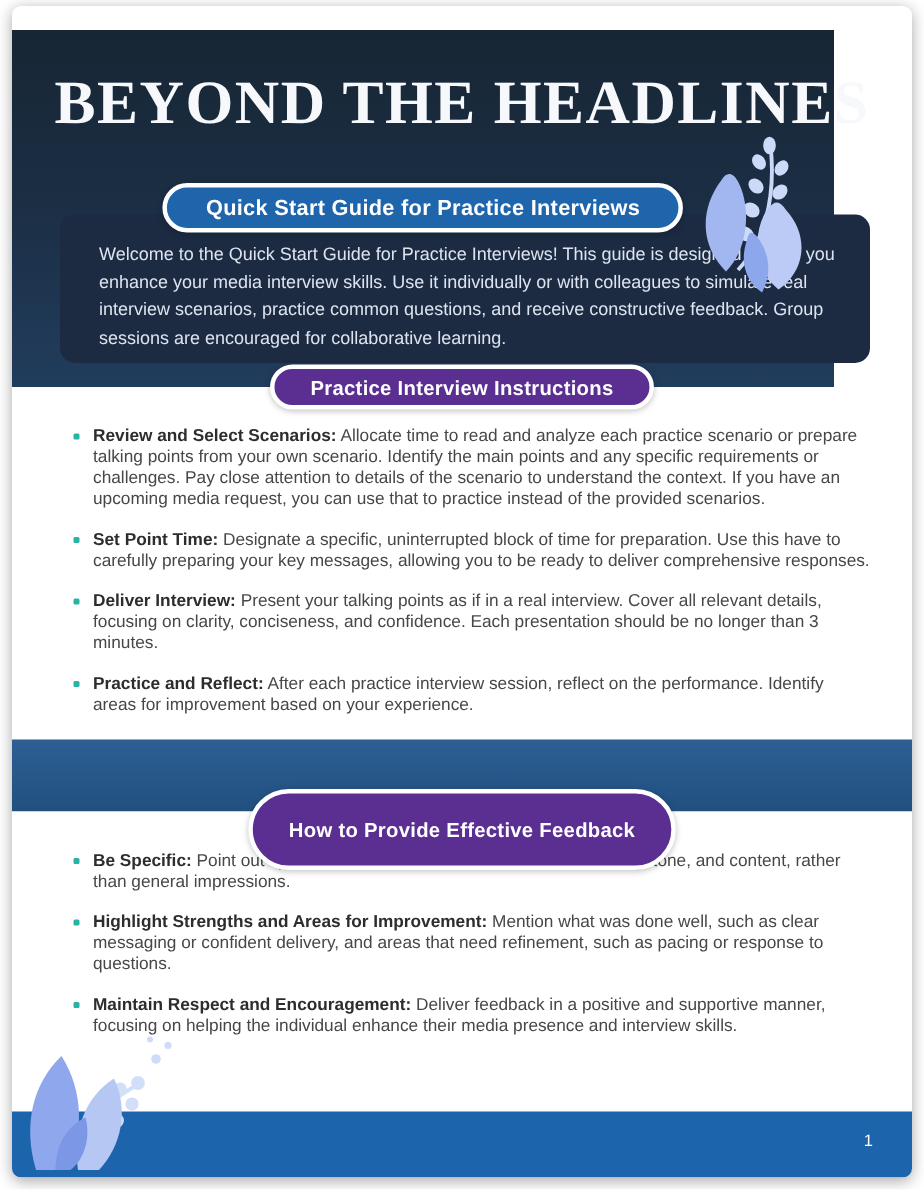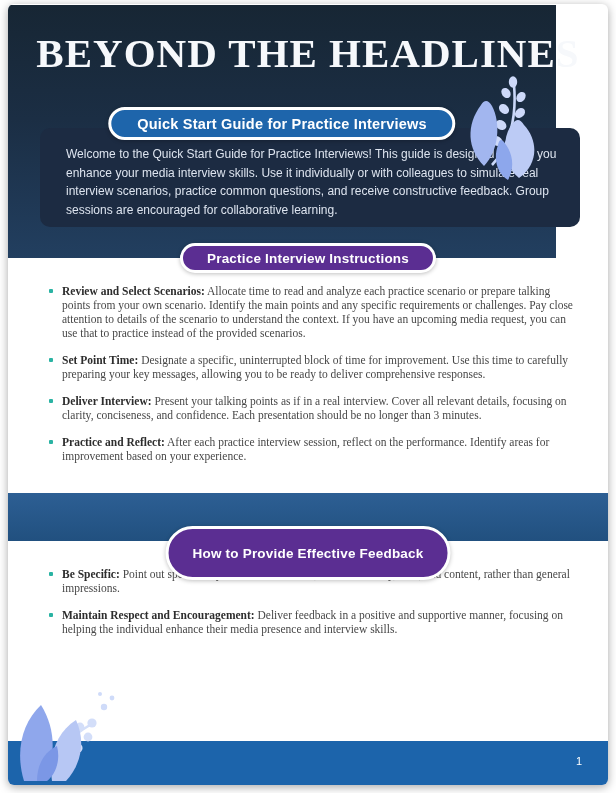--- a/index.html
+++ b/index.html
@@ -1,21 +1,21 @@
 <!DOCTYPE html>
 <html><head>
 <meta charset="utf-8">
 <style>
   html,body{margin:0;padding:0;background:#ffffff;}
   .canvas{position:relative;width:616px;height:793px;font-family:"Liberation Sans",sans-serif;}
   .page{position:absolute;left:8px;top:4px;width:600px;height:781px;border-radius:6px;
         overflow:hidden;background:#ffffff;box-shadow:0 2px 10px rgba(0,0,0,0.35);}
 
   
-  .header{position:absolute;left:0;top:1px;width:548px;height:254px;
+  .header{position:absolute;left:0;top:16px;width:548px;height:254px;
           background:linear-gradient(180deg,#172634 0%,#1b2e44 45%,#223f60 100%);}
   .title{position:absolute;left:0;top:24px;width:600px;text-align:center;margin:0;
          font-family:"Liberation Serif",serif;font-weight:700;font-size:41px;
          letter-spacing:1px;color:#f6f8fb;}
 
   .badge{position:absolute;left:50%;transform:translateX(-50%);
          display:flex;align-items:center;justify-content:center;
          border:3px solid #ffffff;border-radius:999px;color:#ffffff;
          font-size:14.5px;font-weight:700;letter-spacing:.2px;white-space:nowrap;
          box-shadow:0 1px 4px rgba(0,0,0,.25);}
@@ -28,21 +28,21 @@
   .intro-text{margin:0;color:#dde4ef;font-size:12px;line-height:18.5px;}
 
   
   .white-1{position:absolute;left:0;top:254px;width:600px;height:235px;background:#ffffff;}
   .white-2{position:absolute;left:0;top:537px;width:600px;height:200px;background:#ffffff;}
   .band{position:absolute;left:0;top:489px;width:600px;height:48px;
         background:linear-gradient(180deg,#2d5f94 0%,#21507f 100%);}
 
   ul.bullets{list-style:none;margin:0;padding:26px 28px 0 40px;}
   ul.bullets li{position:relative;padding-left:14px;margin-bottom:13px;
-                font-size:11.5px;line-height:14px;color:#474747;font-family:Liberation Serif, serif;}
+                font-size:11.5px;line-height:14px;color:#474747;}
   ul.bullets li .marker{position:absolute;left:1px;top:5px;width:4px;height:4px;
                         background:#2ab3a3;border-radius:1px;}
   ul.bullets li strong{color:#2d2d2d;}
 
   
   .footer{position:absolute;left:0;top:737px;width:600px;height:44px;background:#1c64ab;}
   .page-num{position:absolute;right:26px;top:14px;color:#ffffff;font-size:11px;}
 
   
   .plant-tr{position:absolute;right:10px;top:62px;z-index:5;}
@@ -91,21 +91,21 @@
     <div class="white-1">
       <ul class="bullets">
         <li>
           <span class="marker"></span>
           <strong>Review and Select Scenarios:</strong>
           <span>Allocate time to read and analyze each practice scenario or prepare talking points from your own scenario. Identify the main points and any specific requirements or challenges. Pay close attention to details of the scenario to understand the context. If you have an upcoming media request, you can use that to practice instead of the provided scenarios.</span>
         </li>
         <li>
           <span class="marker"></span>
           <strong>Set Point Time:</strong>
-          <span>Designate a specific, uninterrupted block of time for improvement. Use this time to carefully preparing your key messages, allowing you to be ready to deliver comprehensive responses.</span>
+          <span>Designate a specific, uninterrupted block of time for preparation. Use this have to carefully preparing your key messages, allowing you to be ready to deliver comprehensive responses.</span>
         </li>
         <li>
           <span class="marker"></span>
           <strong>Deliver Interview:</strong>
           <span>Present your talking points as if in a real interview. Cover all relevant details, focusing on clarity, conciseness, and confidence. Each presentation should be no longer than 3 minutes.</span>
         </li>
         <li>
           <span class="marker"></span>
           <strong>Practice and Reflect:</strong>
           <span>After each practice interview session, reflect on the performance. Identify areas for improvement based on your experience.</span>
@@ -118,20 +118,25 @@
     <div class="badge badge-purple-2">
       <span>How to Provide Effective Feedback</span>
     </div>
 
     <div class="white-2">
       <ul class="bullets">
         <li>
           <span class="marker"></span>
           <strong>Be Specific:</strong>
           <span>Point out specific aspects of the interview, such as delivery, tone, and content, rather than general impressions.</span>
+        </li>
+        <li>
+          <span class="marker"></span>
+          <strong>Highlight Strengths and Areas for Improvement:</strong>
+          <span>Mention what was done well, such as clear messaging or confident delivery, and areas that need refinement, such as pacing or response to questions.</span>
         </li>
         <li>
           <span class="marker"></span>
           <strong>Maintain Respect and Encouragement:</strong>
           <span>Deliver feedback in a positive and supportive manner, focusing on helping the individual enhance their media presence and interview skills.</span>
         </li>
       </ul>
     </div>
 
     <div class="footer">

